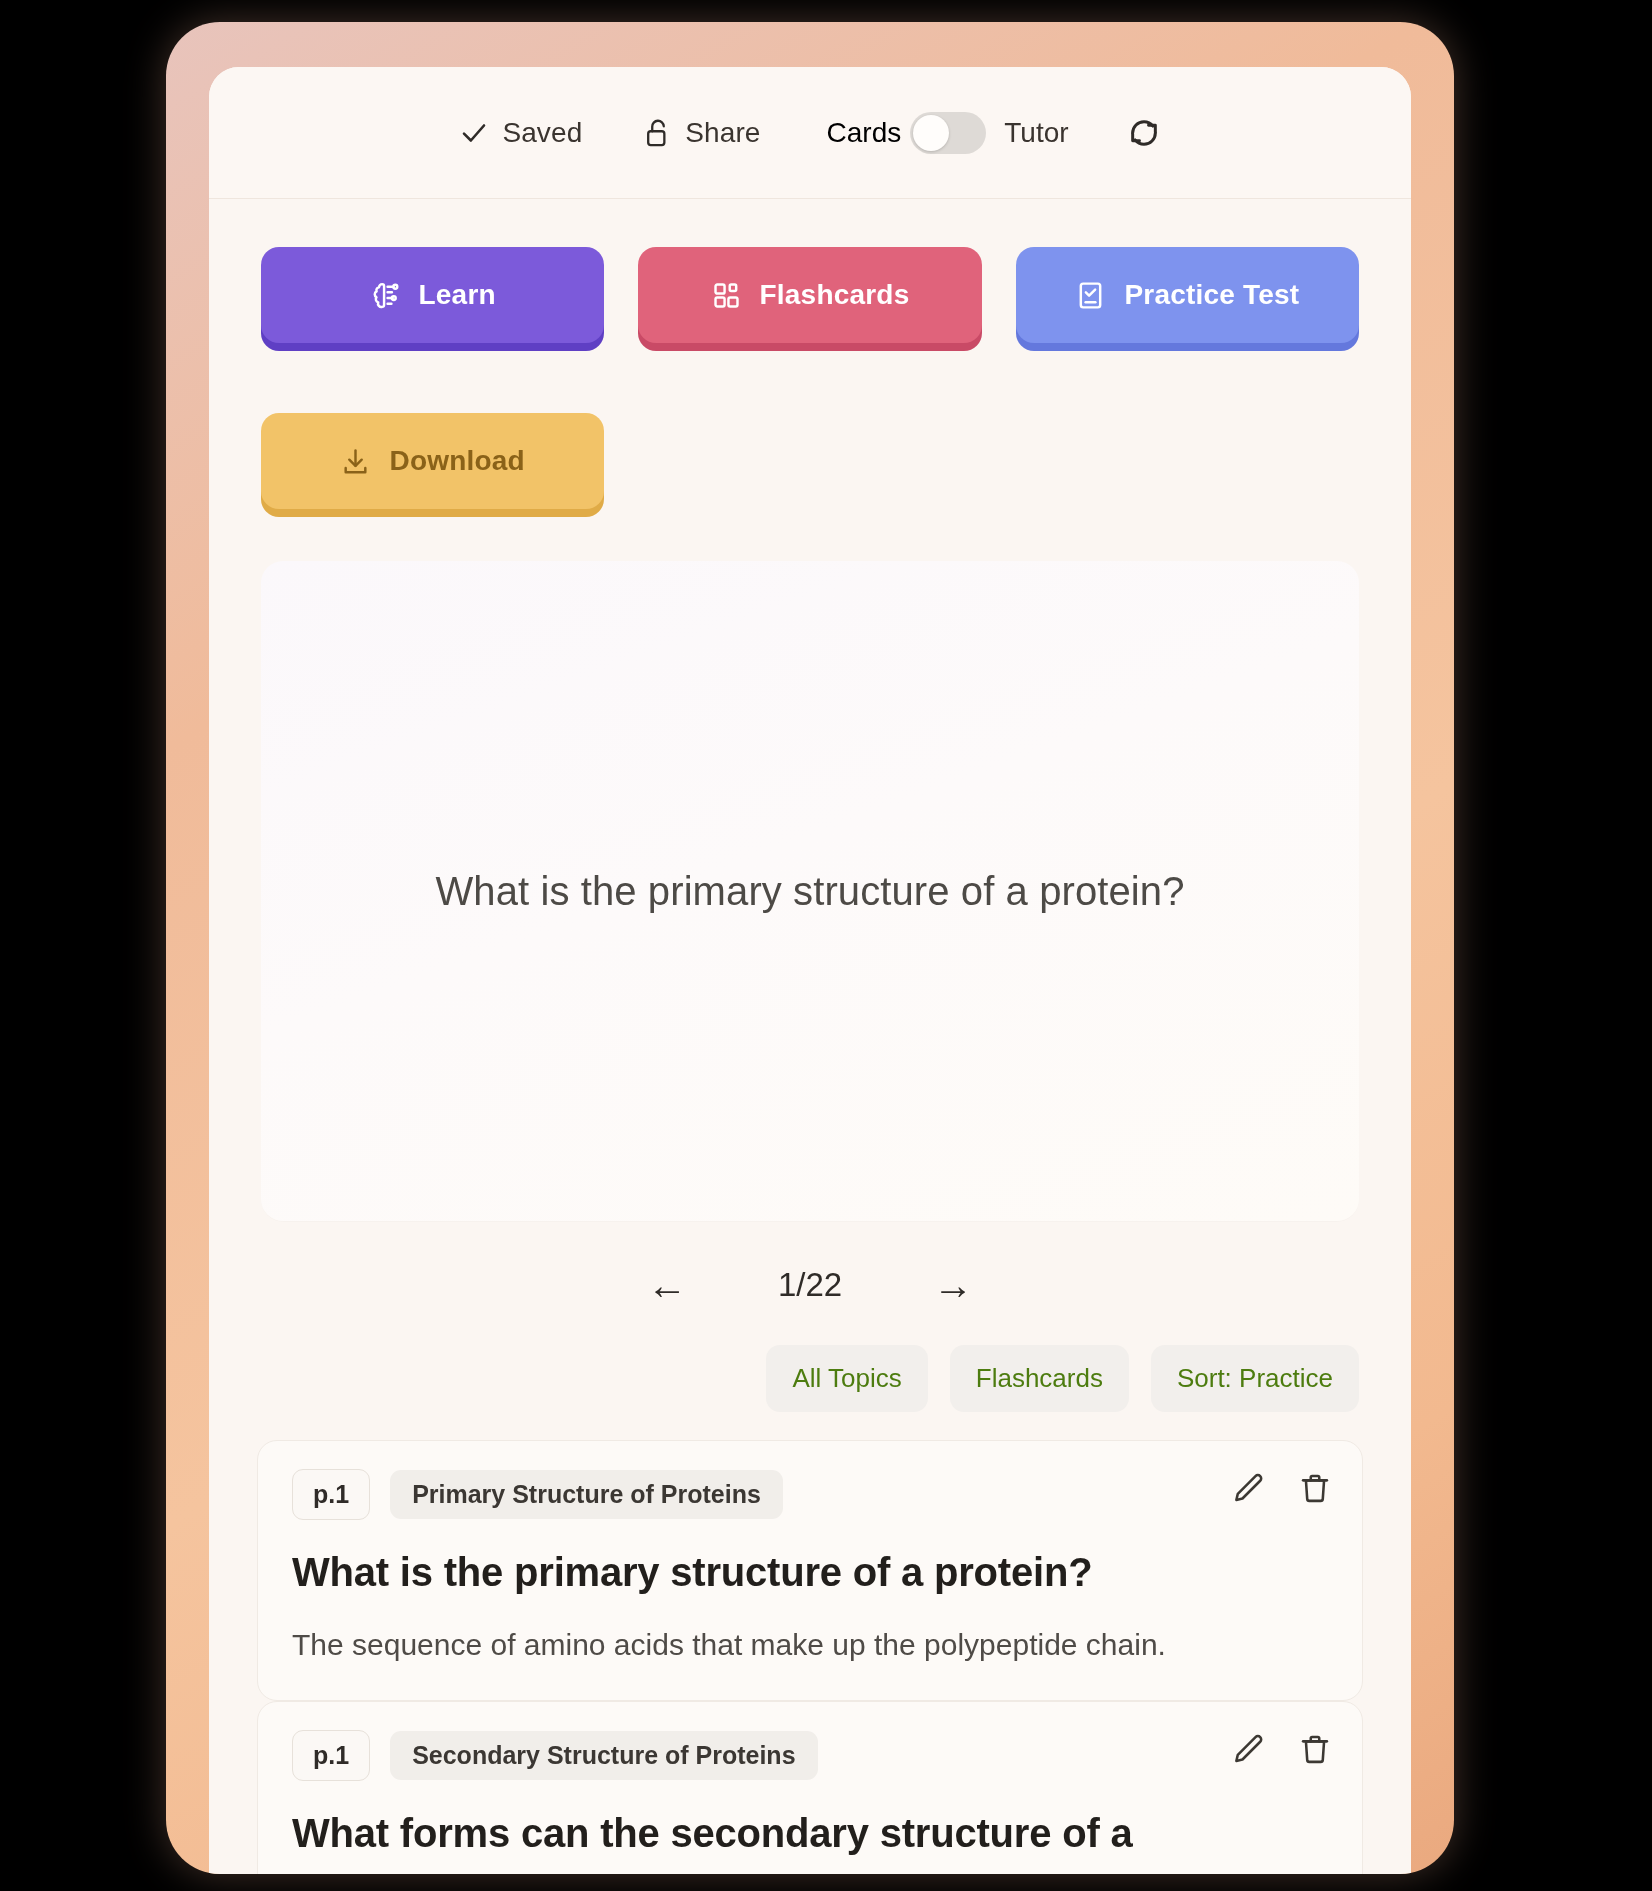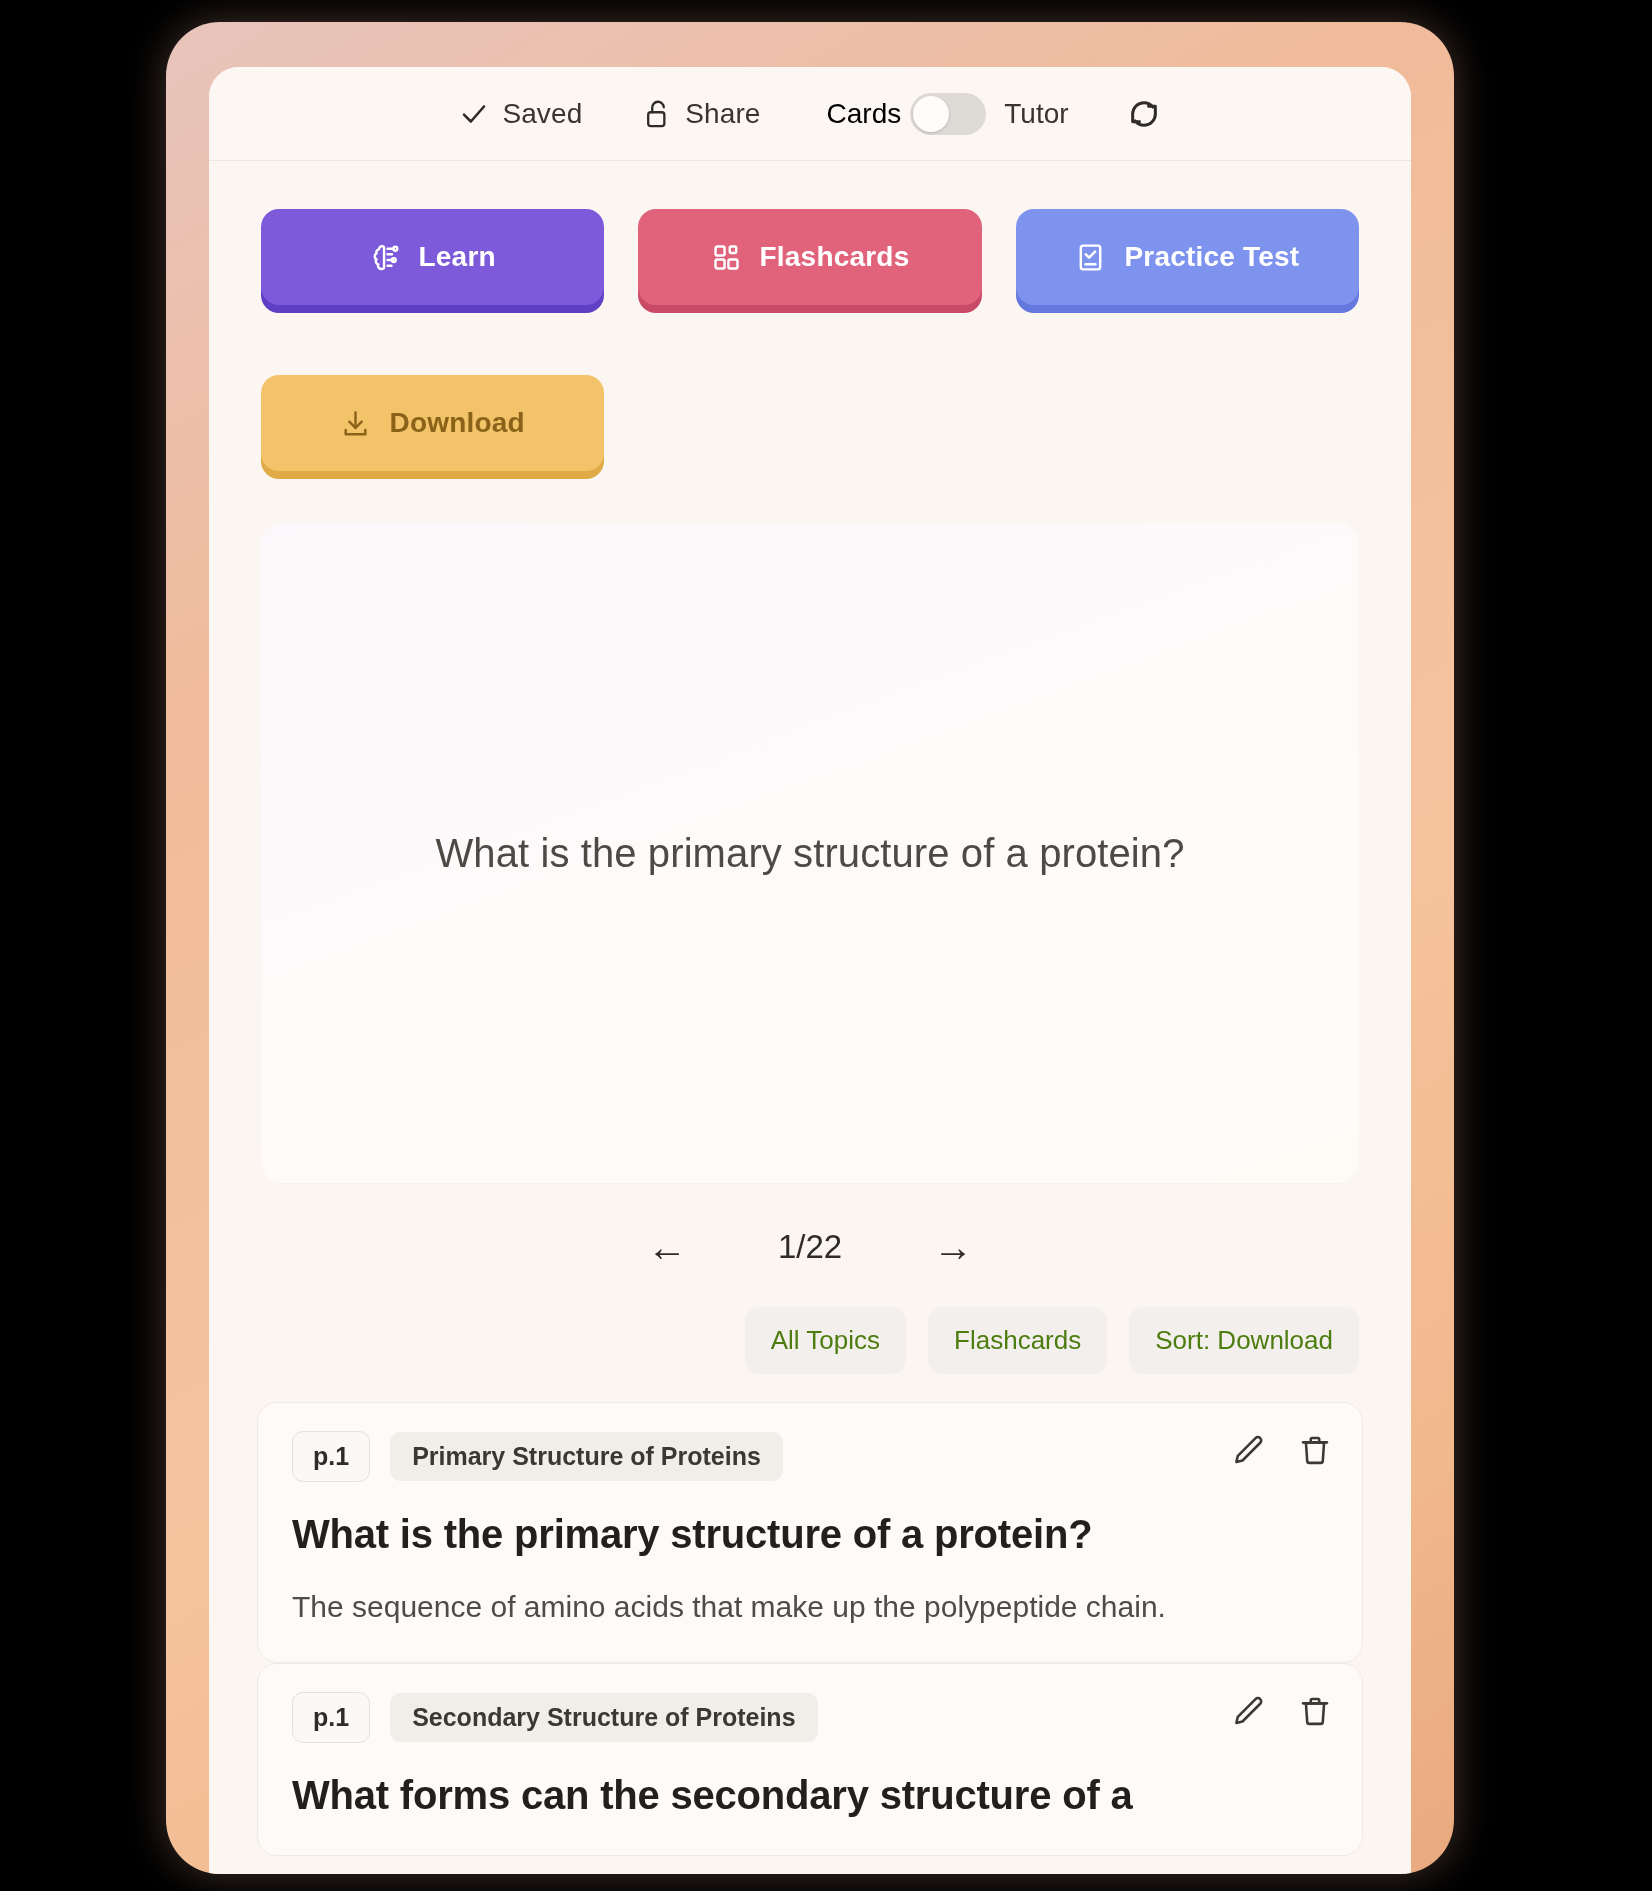--- a/index.html
+++ b/index.html
@@ -31,21 +31,21 @@
     top: 45px;
     right: 43px;
     bottom: 0px;
     border-radius: 30px 30px 0 0;
     background: #fbf6f2;
     overflow: hidden;
   }
 
   
   #top-bar {
-    height: 94px;
+    height: 132px;
     display: flex;
     align-items: center;
     justify-content: center;
     gap: 0px;
     border-bottom: 1px solid #efe6de;
     background: #fcf7f3;
     padding: 0 26px;
   }
 
   .topbar-item {
@@ -339,21 +339,21 @@
 
     <div id="card-pager">
       <span class="pager-arrow">←</span>
       <span id="pager-count">1/22</span>
       <span class="pager-arrow">→</span>
     </div>
 
     <div id="filter-chips">
       <button class="filter-chip">All Topics</button>
       <button class="filter-chip">Flashcards</button>
-      <button class="filter-chip">Sort: Download</button>
+      <button class="filter-chip">Sort: Practice</button>
     </div>
 
     <div id="card-list">
 
       <div class="list-card">
         <div class="list-card-head">
           <span class="page-badge">p.1</span>
           <span class="topic-tag">Primary Structure of Proteins</span>
         </div>
         <div class="card-actions">

